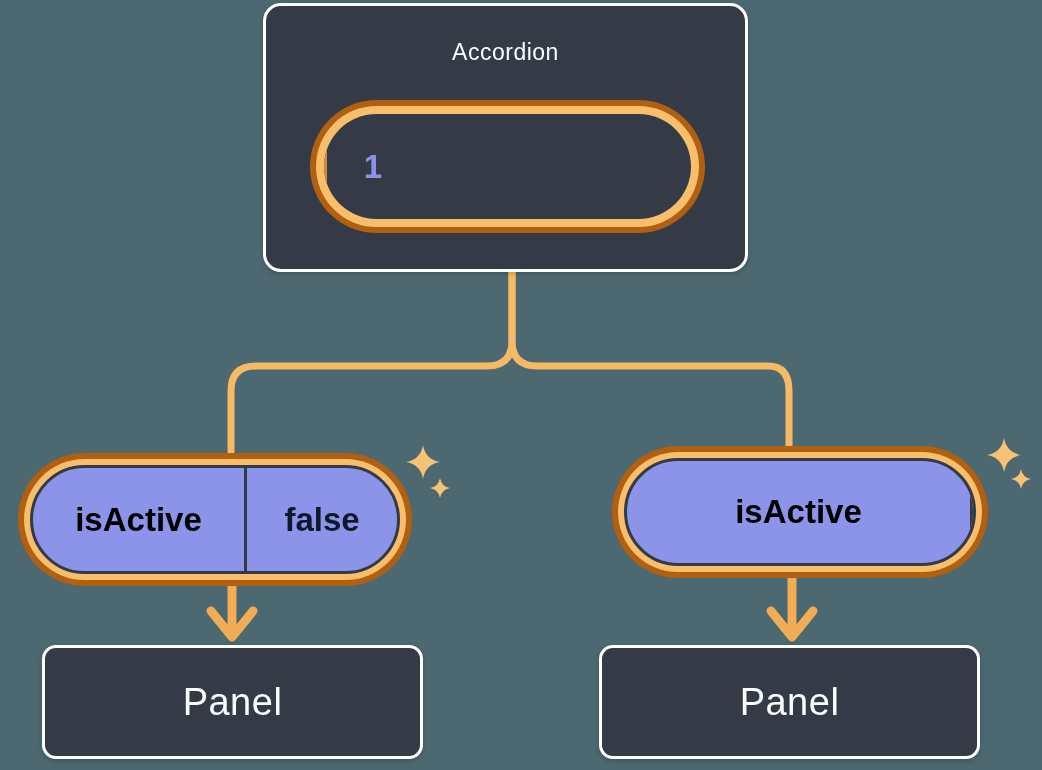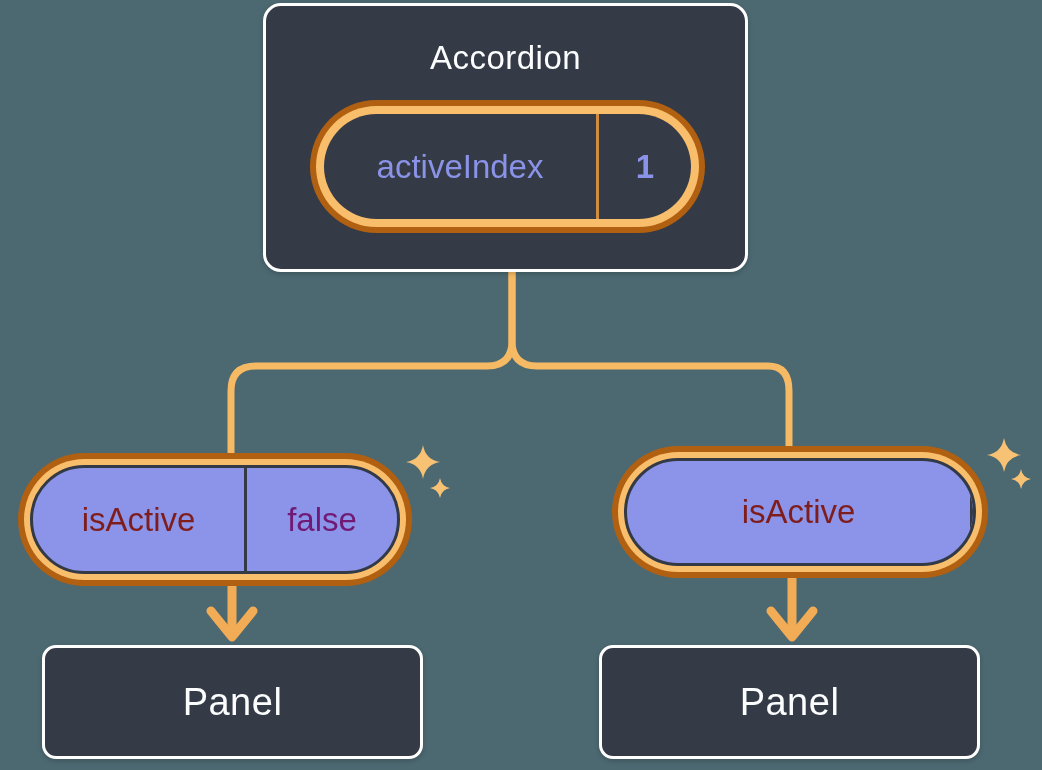--- a/index.html
+++ b/index.html
@@ -9,21 +9,21 @@
     font-family:"Liberation Sans",sans-serif;
   }
   .wires{position:absolute;inset:0;z-index:1;}
   .node{
     position:absolute;background:#343B46;border:3px solid #FFFFFF;
     box-sizing:border-box;z-index:2;box-shadow:0 2px 5px rgba(0,0,0,0.18);
   }
   .accordion-card{left:263px;top:3px;width:485px;height:269px;border-radius:18px;}
   .card-title{
     position:absolute;left:0;top:33px;width:100%;text-align:center;
-    color:#FCFDFE;font-size:33px;letter-spacing:.5px;
+    color:#FCFDFE;font-size:23px;letter-spacing:.5px;
   }
   .panel-box{width:381px;height:114px;top:645px;border-radius:14px;
     display:flex;align-items:center;justify-content:center;}
   .panel-left{left:42px;}
   .panel-right{left:599px;}
   .panel-label{color:#FCFDFE;font-size:38px;letter-spacing:.5px;}
 
   
   .pill{position:absolute;border-radius:999px;background:#B06010;z-index:3;}
   .pill .band{position:absolute;inset:6px;border-radius:999px;background:#F8BE6B;}
@@ -31,23 +31,23 @@
 
   .state-pill{left:310px;top:100px;width:395px;height:133px;}
   .state-pill .core{inset:14px;background:#343B46;}
   .state-pill .cell{display:flex;align-items:center;justify-content:center;}
   .state-pill .label-cell{flex:1;color:#8A93E8;font-size:33px;}
   .state-pill .divider{width:3px;background:#CE8C42;}
   .state-pill .value-cell{width:92px;color:#8A93E8;font-size:33px;font-weight:700;}
 
   .prop-pill .core{inset:12px;background:#8B94E8;border:3px solid #333A46;}
   .prop-pill .cell{display:flex;align-items:center;justify-content:center;}
-  .prop-pill .label-cell{flex:1;color:#7f1d1d;font-size:33px;}
+  .prop-pill .label-cell{flex:1;color:#000000;font-size:33px;font-weight:bold;}
   .prop-pill .divider{width:3px;background:#333A46;}
-  .prop-pill .value-cell{color:#701a75;font-size:33px;font-weight:400;}
+  .prop-pill .value-cell{color:#0f172a;font-size:33px;font-weight:700;}
 
   .prop-pill-left{left:18px;top:453px;width:394px;height:133px;}
   .prop-pill-left .value-cell{width:150px;}
   .prop-pill-right{left:612px;top:446px;width:376px;height:132px;}
   .prop-pill-right .value-cell{width:140px;}
 </style>
 </head>
 <body>
 
 <div class="canvas">
@@ -81,21 +81,20 @@
     </g>
   </svg>
 
   <div class="node accordion-card">
     <div class="card-title">Accordion</div>
   </div>
 
   <div class="pill state-pill">
     <div class="band"></div>
     <div class="core">
-      <div class="cell label-cell">activeIndex</div>
       <div class="divider"></div>
       <div class="cell value-cell">1</div>
     </div>
   </div>
 
   <div class="pill prop-pill prop-pill-left">
     <div class="band"></div>
     <div class="core">
       <div class="cell label-cell">isActive</div>
       <div class="divider"></div>

